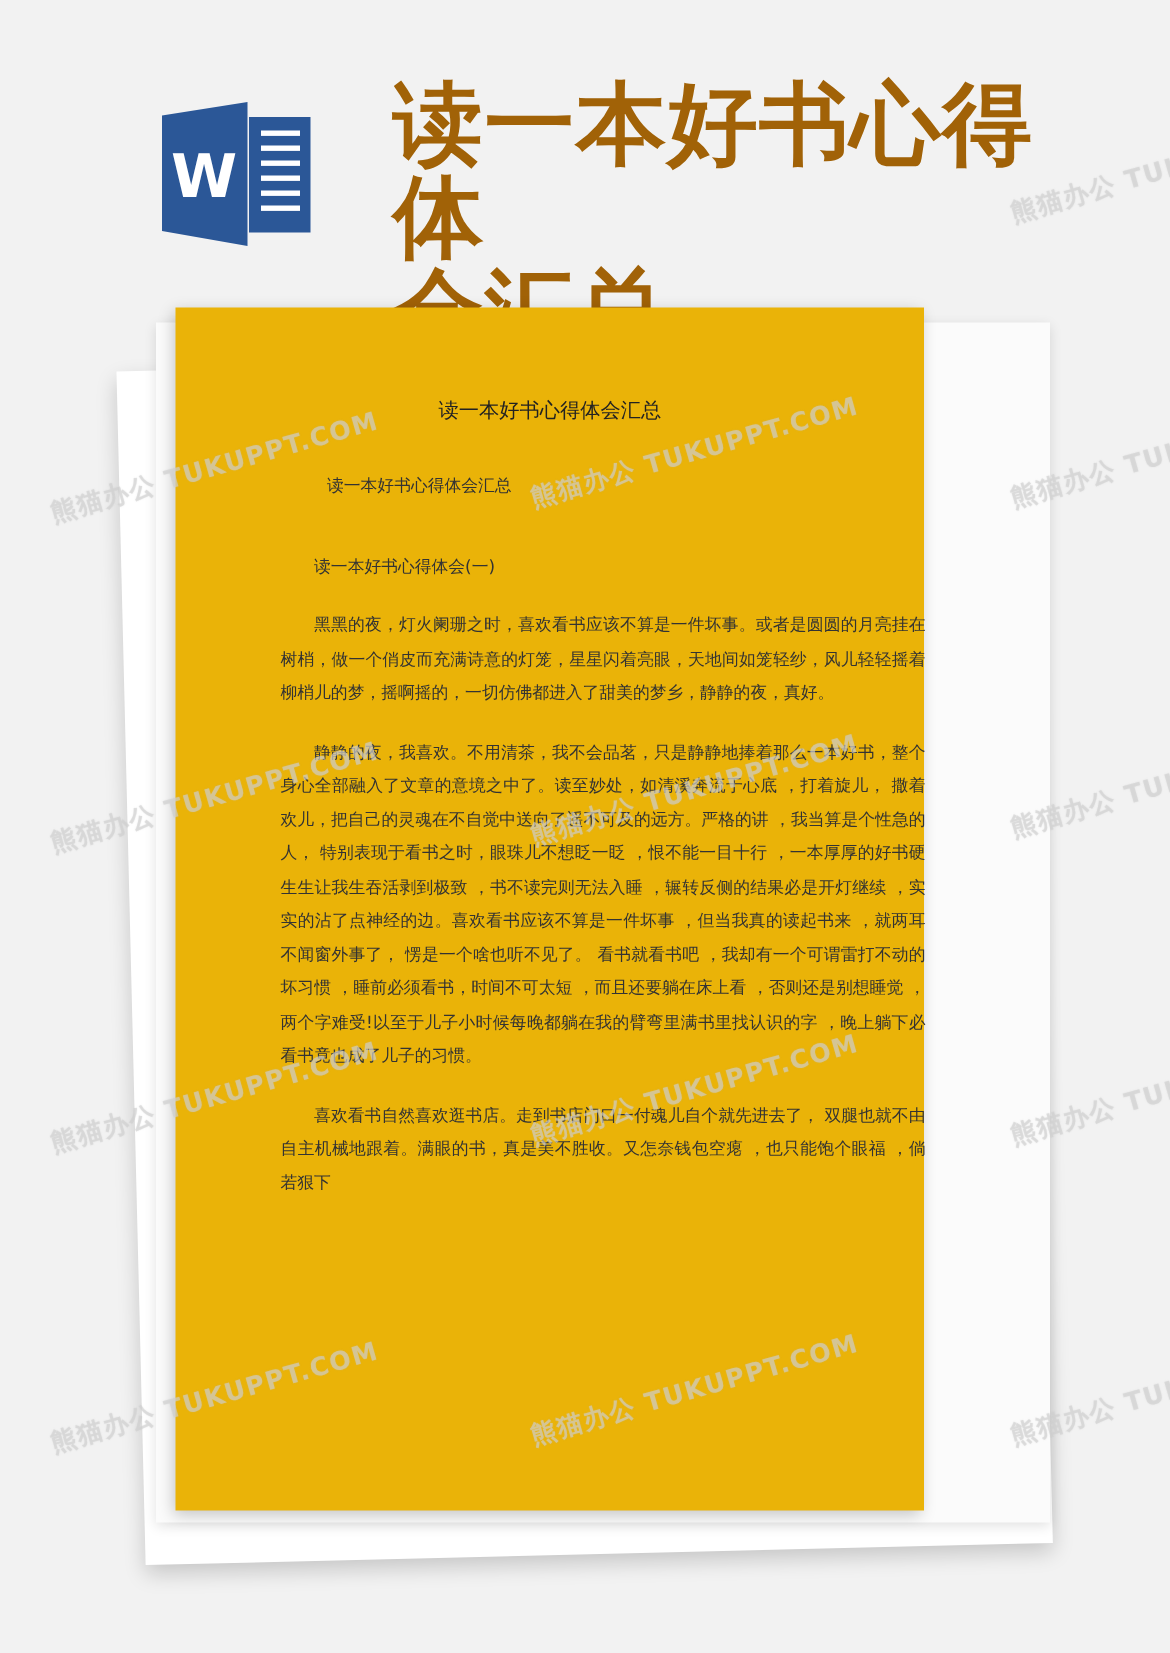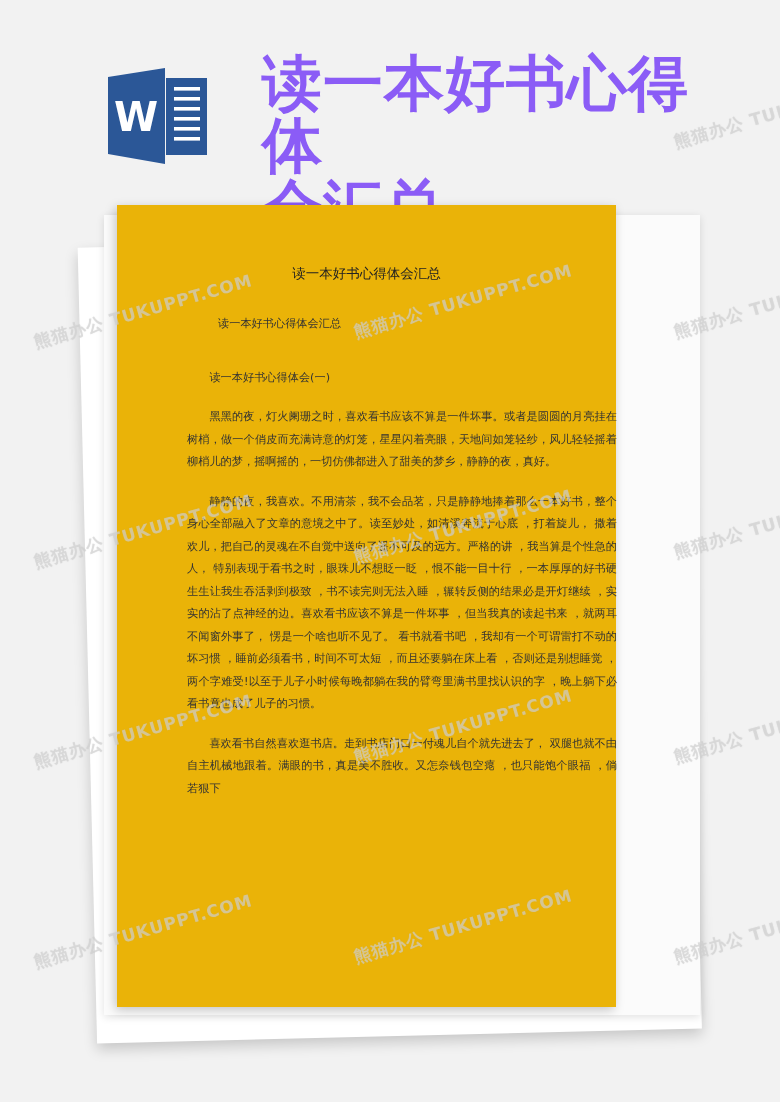--- a/index.html
+++ b/index.html
@@ -6,21 +6,21 @@
   body {
     width: 780px; height: 1102px; position: relative; overflow: hidden;
     background: #f2f2f2;
     font-family: "DejaVu Sans", "Liberation Sans", sans-serif;
   }
   .header-icon { position: absolute; left: 108px; top: 68px; width: 100px; height: 96px; }
   .header-title {
     position: absolute; left: 262px; top: 52px; width: 470px;
     font-family: "DejaVu Serif", "Liberation Serif", serif;
     font-weight: bold; font-size: 60px; line-height: 62px;
-    color: #8b5cf6; letter-spacing: 1px;
+    color: #a16207; letter-spacing: 1px;
   }
   .page-back {
     position: absolute; left: 97px; top: 240px; width: 605px; height: 796px;
     background: #ffffff;
     transform: rotate(-1.4deg); transform-origin: 50% 100%;
     box-shadow: 0 6px 14px rgba(0,0,0,0.18);
   }
   .page-back2 {
     position: absolute; left: 104px; top: 215px; width: 596px; height: 800px;
     background: #fbfbfb;

